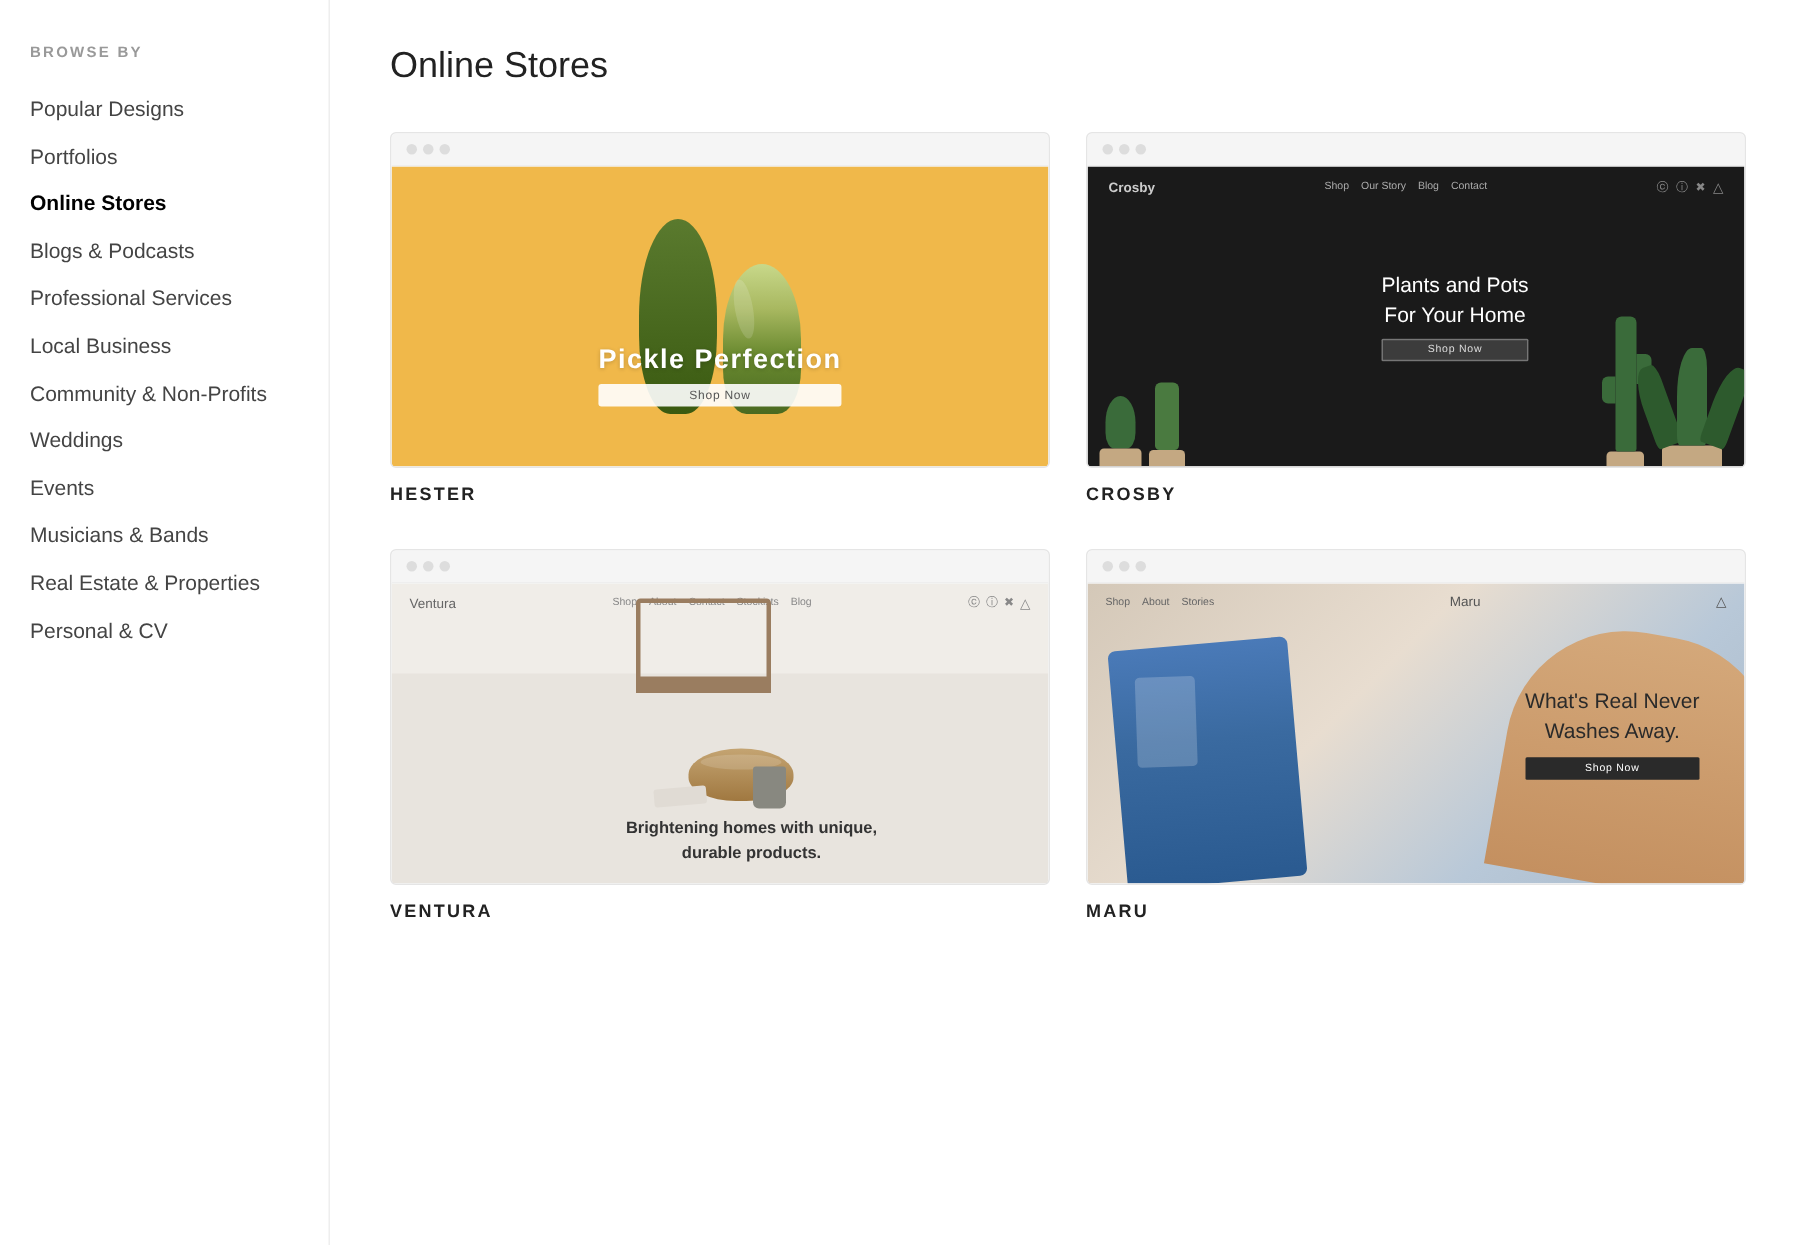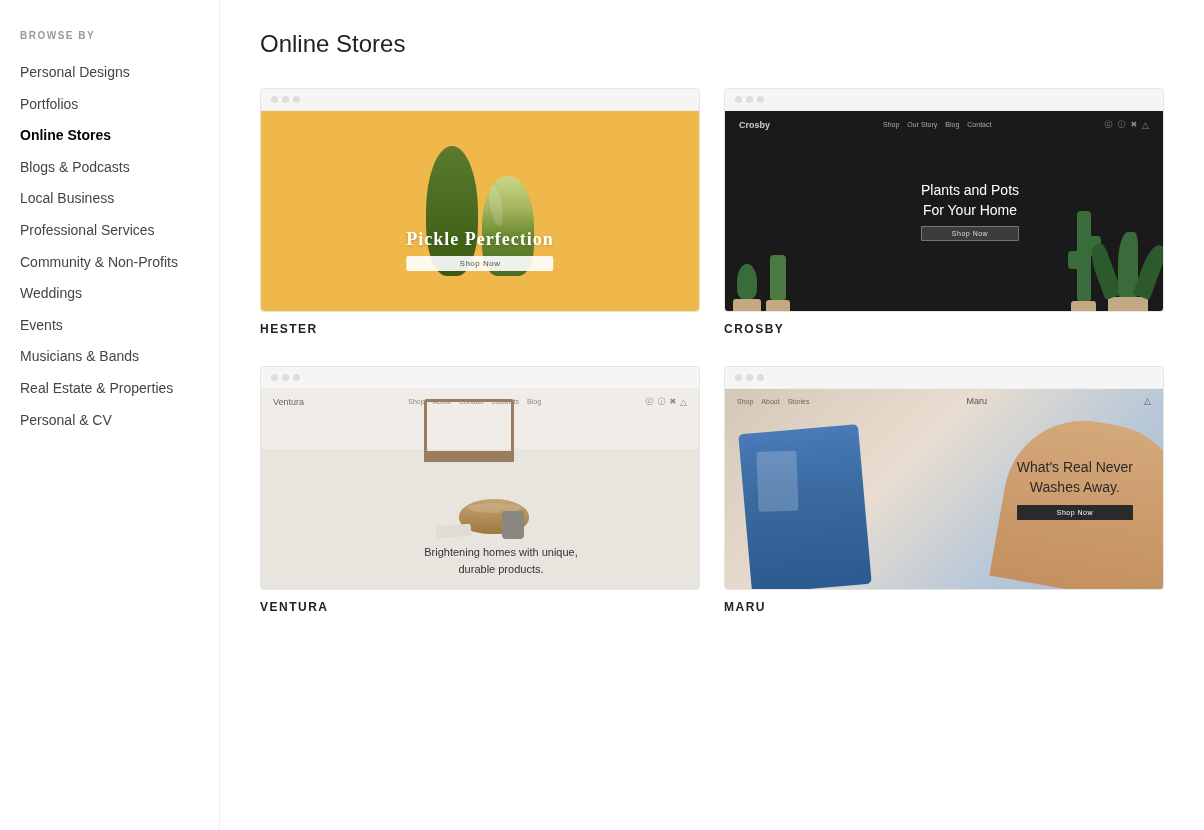--- a/index.html
+++ b/index.html
@@ -140,21 +140,20 @@
       text-align: center;
       color: #fff;
       z-index: 10;
     }
     .hester-title {
       font-size: 18px;
       font-weight: 700;
       letter-spacing: 1px;
       text-shadow: 0 1px 3px rgba(0,0,0,0.2);
       white-space: nowrap;
-      font-family: Liberation Serif, serif;
     }
     .hester-btn {
       display: block;
       margin: 6px auto 0;
       background: rgba(255,255,255,0.9);
       color: #555;
       font-size: 8px;
       padding: 3px 10px;
       border-radius: 2px;
       letter-spacing: 0.5px;
@@ -279,21 +278,21 @@
       border-radius: 2px 2px 4px 4px;
     }
     .ventura-text {
       position: absolute;
       bottom: 12px;
       left: 0;
       right: 0;
       text-align: center;
       color: #333;
       font-size: 11px;
-      font-weight: 400;
+      font-weight: 700;
       line-height: 1.5;
       margin-left: 42px;
     }
     .ventura-nav {
       position: absolute;
       top: 0;
       left: 0;
       right: 0;
       padding: 7px 12px;
       display: flex;
@@ -396,26 +395,26 @@
     }
   </style>
 </head>
 <body>
 
 <aside class="sidebar">
   <div class="sidebar-browse-label">BROWSE BY</div>
 
   <nav>
 
-  <a href="#" class="sidebar-item">Personal Designs</a>
+  <a href="#" class="sidebar-item">Popular Designs</a>
       <a href="#" class="sidebar-item">Portfolios</a>
       <a href="#" class="sidebar-item active">Online Stores</a>
       <a href="#" class="sidebar-item">Blogs &amp; Podcasts</a>
+      <a href="#" class="sidebar-item">Professional Services</a>
       <a href="#" class="sidebar-item">Local Business</a>
-      <a href="#" class="sidebar-item">Professional Services</a>
       <a href="#" class="sidebar-item">Community &amp; Non-Profits</a>
       <a href="#" class="sidebar-item">Weddings</a>
       <a href="#" class="sidebar-item">Events</a>
       <a href="#" class="sidebar-item">Musicians &amp; Bands</a>
       <a href="#" class="sidebar-item">Real Estate &amp; Properties</a>
       <a href="#" class="sidebar-item">Personal &amp; CV</a>
     </nav>
 </aside>
 
 <main class="main">

